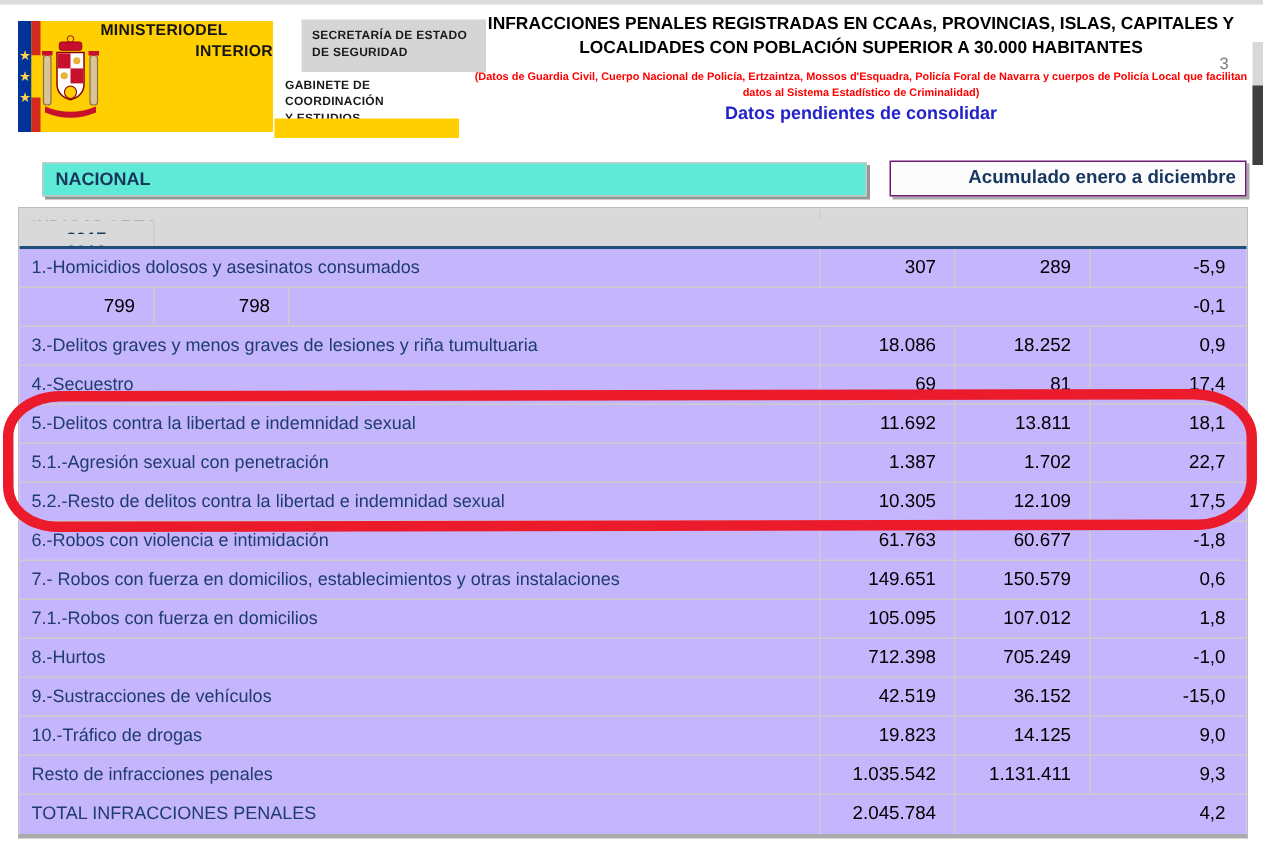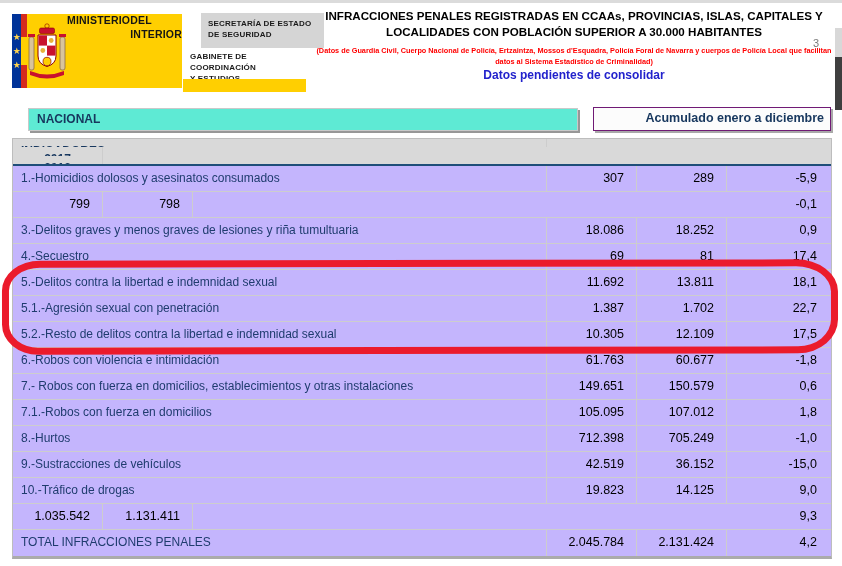--- a/index.html
+++ b/index.html
@@ -199,26 +199,26 @@
     <div class="cell c-2018 num">36.152</div>
     <div class="cell c-var num">-15,0</div>
   </div>
       <div class="t-row">
     <div class="cell c-label">10.-Tráfico de drogas</div>
     <div class="cell c-2017 num">19.823</div>
     <div class="cell c-2018 num">14.125</div>
     <div class="cell c-var num">9,0</div>
   </div>
       <div class="t-row">
+    <div class="cell c-label">Resto de infracciones penales</div>
     <div class="cell c-2017 num">1.035.542</div>
     <div class="cell c-2018 num">1.131.411</div>
     <div class="cell c-var num">9,3</div>
   </div>
       <div class="t-row">
     <div class="cell c-label">TOTAL INFRACCIONES PENALES</div>
     <div class="cell c-2017 num">2.045.784</div>
-    <div class="cell c-2018 num">2.131.424</div>
     <div class="cell c-var num">4,2</div>
   </div>
     </div>
 </div>
 
 <div class="red-annotation"></div>
 
 </body></html>

